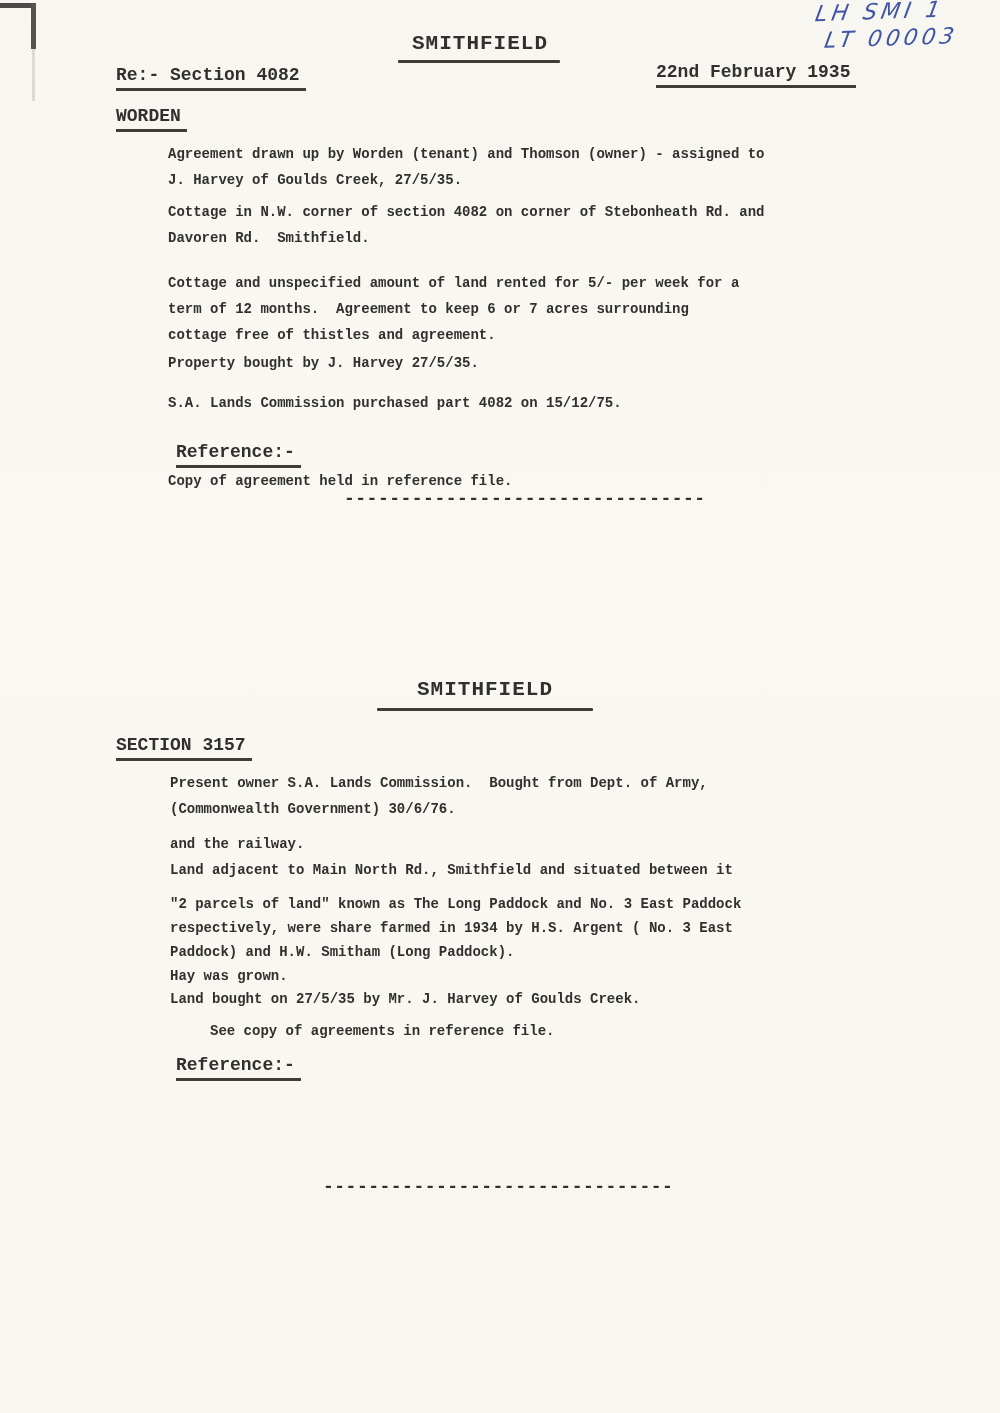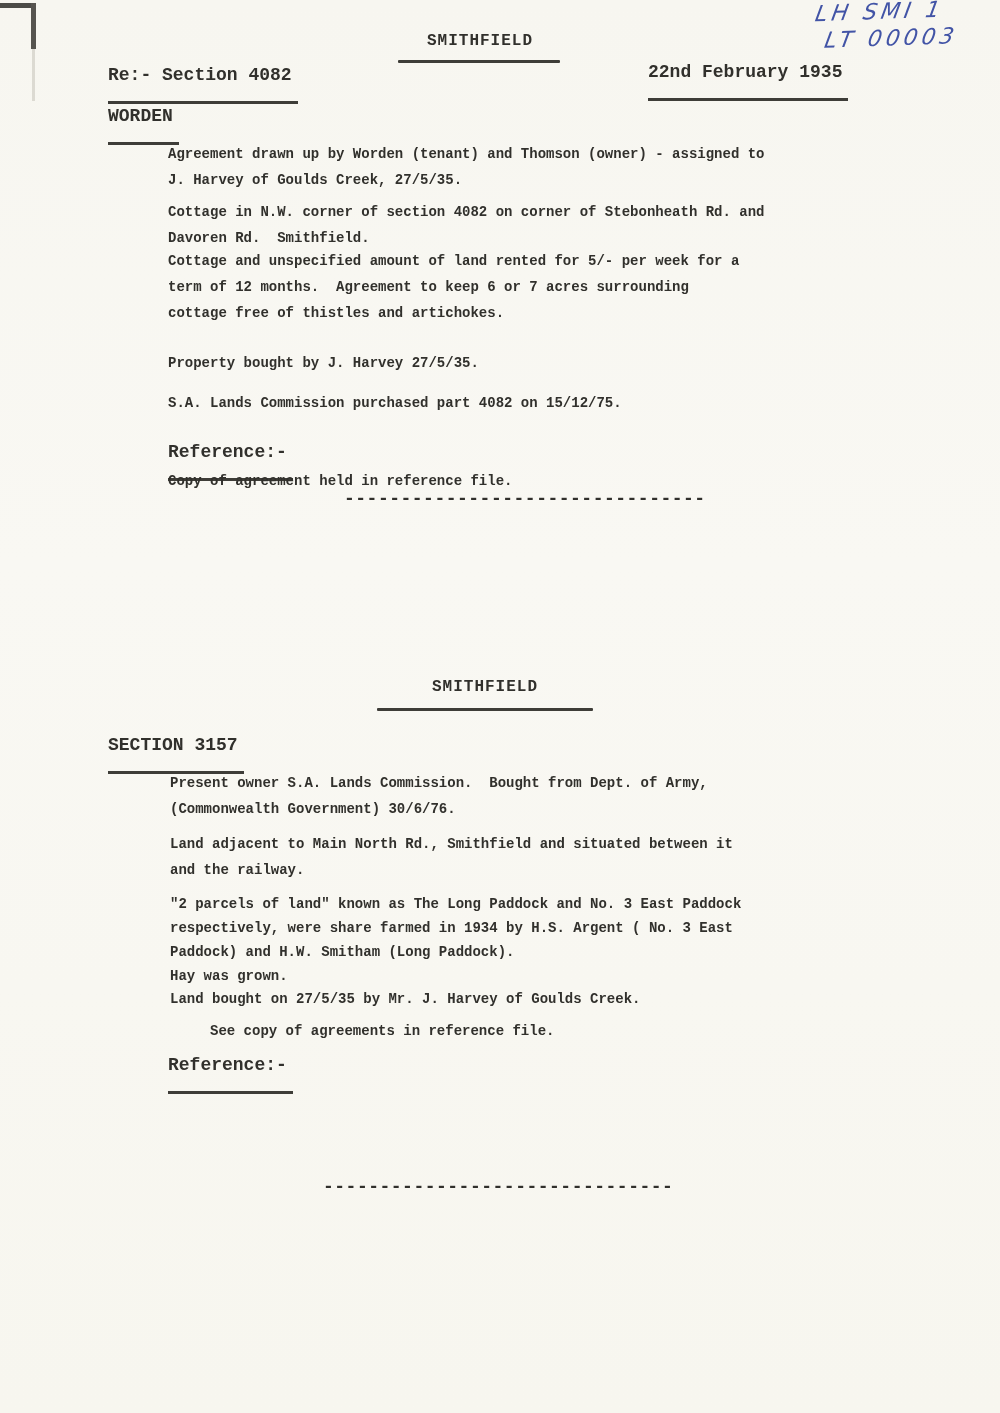--- a/index.html
+++ b/index.html
@@ -14,24 +14,24 @@
     color:#31302c;
   }
   .abs { position:absolute; }
   .tline { white-space:pre; font-size:14px; line-height:26px; }
   .tight .tline { line-height:24px; }
   .ref .tline { line-height:23px; }
   .u-label {
     display:inline-block;
     font-size:18px; line-height:22px;
     border-bottom:3px solid #3e3d38;
-    padding-bottom:15px; padding-right:6px;
+    padding-bottom:2px; padding-right:6px;margin-left:8px;
   }
   .center-title {
-    font-size:16px; letter-spacing:1px; text-align:center;
+    font-size:21px; letter-spacing:1px; text-align:center;
   }
   .rule { background:#3e3d38; height:3px; border-radius:1px; }
   .divider { font-size:18px; letter-spacing:0.5px; white-space:pre; }
   .handwriting {
     font-family:"DejaVu Sans",sans-serif;
     font-style:italic; font-weight:normal;
     color:#4254a6; font-size:22px;
     letter-spacing:4px;
     transform:rotate(-2deg) skewX(-12deg);
     transform-origin:left top;
@@ -76,24 +76,24 @@
   <div class="abs" style="left:168px; top:141px;">
     <div class="tline">Agreement drawn up by Worden (tenant) and Thomson (owner) - assigned to</div>
     <div class="tline">J. Harvey of Goulds Creek, 27/5/35.</div>
   </div>
 
   <div class="abs" style="left:168px; top:199px;">
     <div class="tline">Cottage in N.W. corner of section 4082 on corner of Stebonheath Rd. and</div>
     <div class="tline">Davoren Rd.  Smithfield.</div>
   </div>
 
-  <div class="abs" style="left:168px; top:248px;font-family:Liberation Mono, monospace;">
+  <div class="abs" style="left:168px; top:270px;font-family:Liberation Mono, monospace;">
     <div class="tline">Cottage and unspecified amount of land rented for 5/- per week for a</div>
     <div class="tline">term of 12 months.  Agreement to keep 6 or 7 acres surrounding</div>
-    <div class="tline">cottage free of thistles and artichokes.</div>
+    <div class="tline">cottage free of thistles and agreement.</div>
   </div>
 
   <div class="abs" style="left:168px; top:350px;">
     <div class="tline">Property bought by J. Harvey 27/5/35.</div>
   </div>
 
   <div class="abs" style="left:168px; top:390px;text-align:right;">
     <div class="tline">S.A. Lands Commission purchased part 4082 on 15/12/75.</div>
   </div>
 
@@ -112,22 +112,22 @@
   <div class="abs" style="left:108px; top:734px;">
     <span class="u-label">SECTION 3157</span>
   </div>
 
   <div class="abs" style="left:170px; top:770px;">
     <div class="tline">Present owner S.A. Lands Commission.  Bought from Dept. of Army,</div>
     <div class="tline">(Commonwealth Government) 30/6/76.</div>
   </div>
 
   <div class="abs" style="left:170px; top:831px;">
+    <div class="tline">and the railway.</div>
     <div class="tline">Land adjacent to Main North Rd., Smithfield and situated between it</div>
-    <div class="tline">and the railway.</div>
   </div>
 
   <div class="abs tight" style="left:170px; top:892px;">
     <div class="tline">"2 parcels of land" known as The Long Paddock and No. 3 East Paddock</div>
     <div class="tline">respectively, were share farmed in 1934 by H.S. Argent ( No. 3 East</div>
     <div class="tline">Paddock) and H.W. Smitham (Long Paddock).</div>
     <div class="tline">Hay was grown.</div>
   </div>
 
   <div class="abs" style="left:170px; top:986px;">

